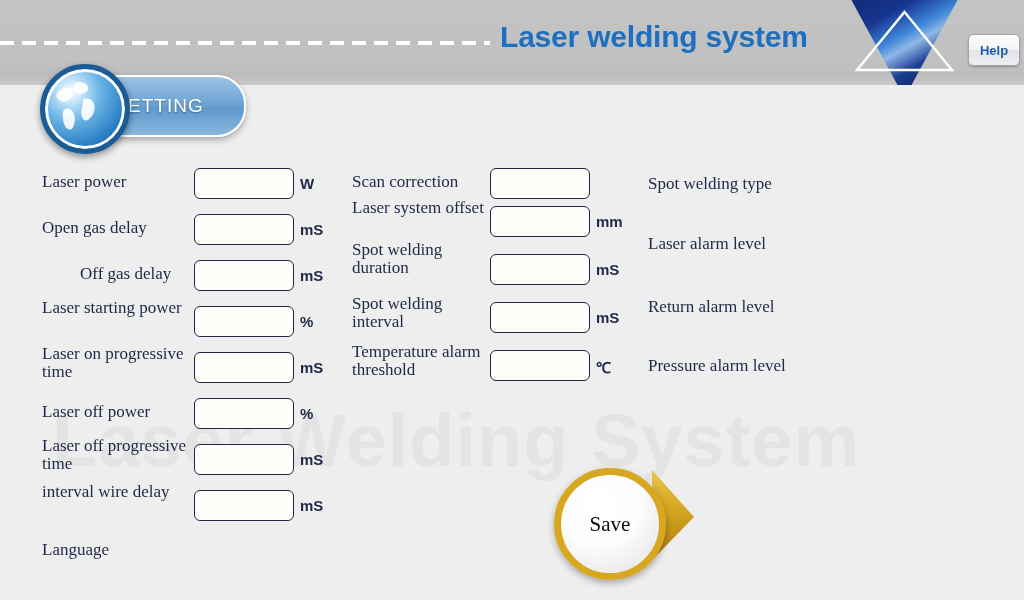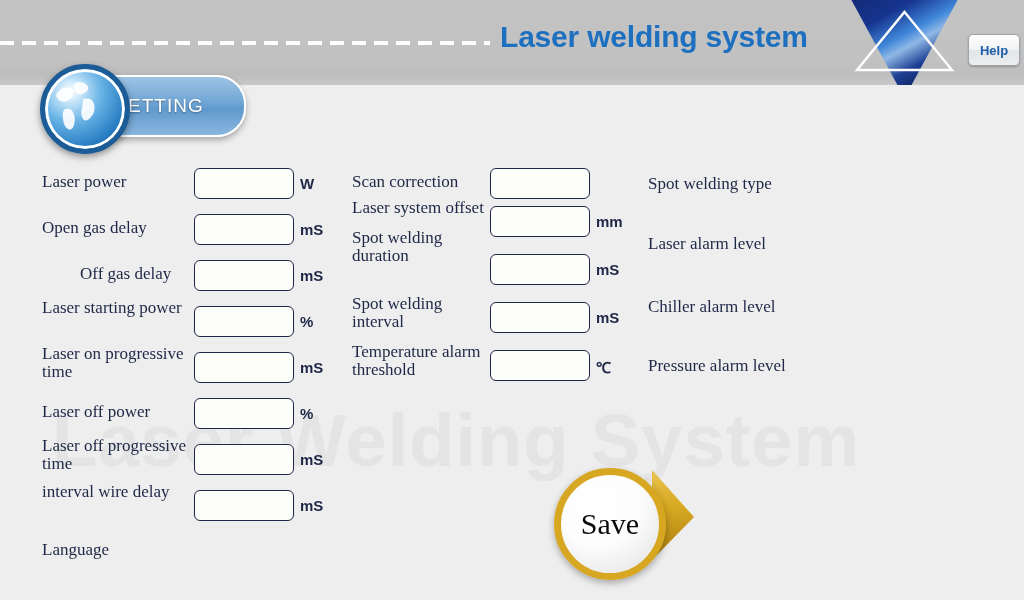--- a/index.html
+++ b/index.html
@@ -179,21 +179,21 @@
   #return-button { left: 755px; top: 458px; }
   .arrow-btn .cap {
     position: absolute;
     left: 6px; top: 8px;
     width: 98px; height: 98px;
     border-radius: 50%;
     display: flex;
     align-items: center;
     justify-content: center;
     font-family: "Liberation Serif", serif;
-    font-size: 30px;
+    font-size: 21px;
     color: #0a0a0a;
     z-index: 2;
   }
   #save-button .cap {
     background: radial-gradient(circle at 38% 30%, #ffffff 0%, #fdfdfd 45%, #ebebeb 78%, #dedede 100%);
     border: 7px solid #d7a722;
     box-shadow: 0 3px 7px rgba(0,0,0,0.30);
   }
   #return-button .cap {
     background: radial-gradient(circle at 38% 30%, #ffffff 0%, #fdfdfd 45%, #ebebeb 78%, #dedede 100%);
@@ -273,34 +273,34 @@
       <input class="inp" type="text" style="top: 330px;">
       <div class="unit" style="top: 337px;">mS</div>
       <div class="lbl" style="top: 381px;">Language</div>
     </div>
   <div id="col-mid" class="form-col">
       <div class="lbl" style="top: 13px;">Scan correction</div>
       <input class="inp" type="text" style="top: 8px;">
       <div class="lbl" style="top: 39px;">Laser system offset</div>
       <input class="inp" type="text" style="top: 46px;">
       <div class="unit" style="top: 53px;">mm</div>
-      <div class="lbl" style="top: 69px;">Spot welding duration</div>
+      <div class="lbl" style="top: 81px;">Spot welding duration</div>
       <input class="inp" type="text" style="top: 94px;">
       <div class="unit" style="top: 101px;">mS</div>
       <div class="lbl" style="top: 135px;">Spot welding interval</div>
       <input class="inp" type="text" style="top: 142px;">
       <div class="unit" style="top: 149px;">mS</div>
       <div class="lbl" style="top: 183px;">Temperature alarm threshold</div>
       <input class="inp" type="text" style="top: 190px;">
       <div class="unit" style="top: 197px;">℃</div>
     </div>
   <div id="col-right" class="form-col">
       <div class="lbl" style="top: 15px;">Spot welding type</div>
       <div class="lbl" style="top: 75px;">Laser alarm level</div>
-      <div class="lbl" style="top: 138px;">Chiller alarm level</div>
+      <div class="lbl" style="top: 138px;">Return alarm level</div>
       <div class="lbl" style="top: 197px;">Pressure alarm level</div>
     </div>
 
   <div id="save-button" class="arrow-btn">
     <svg width="160" height="110" viewBox="0 0 160 110">
       <defs>
         <linearGradient id="goldGrad" x1="0" y1="0" x2="0" y2="1">
           <stop offset="0%" stop-color="#e8c44e"></stop>
           <stop offset="40%" stop-color="#d8a922"></stop>
           <stop offset="100%" stop-color="#a97e10"></stop>

